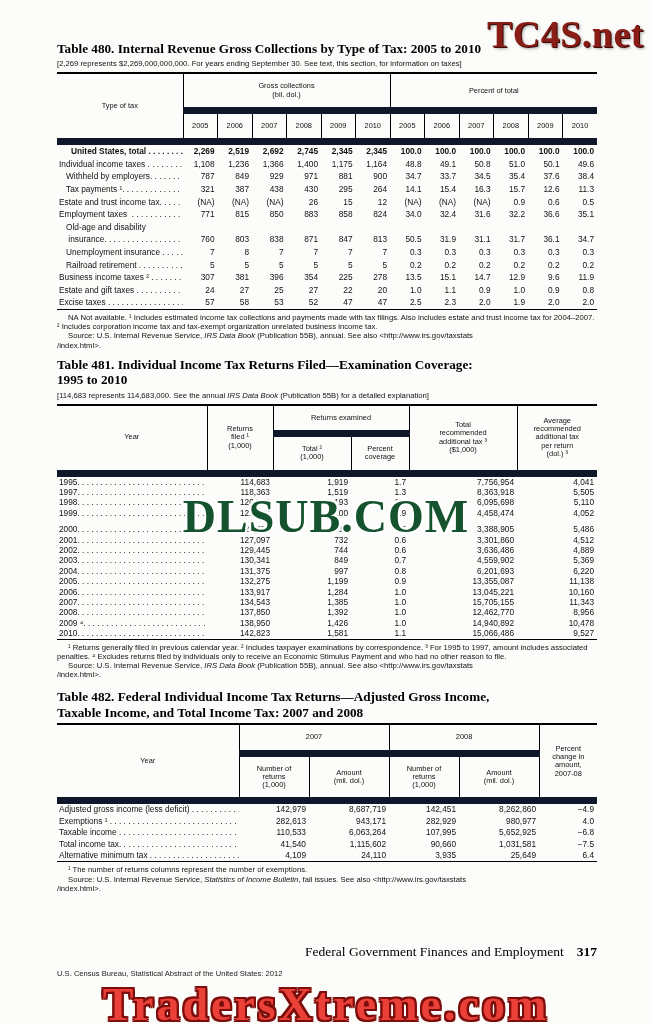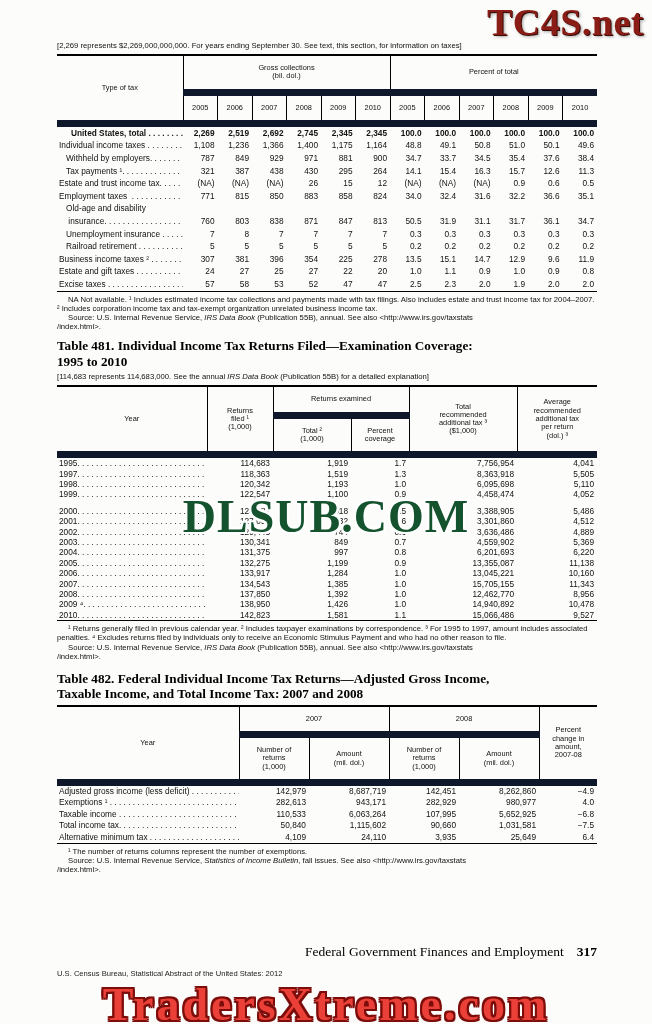--- a/index.html
+++ b/index.html
@@ -51,21 +51,21 @@
 
   .runhead {
     position:absolute; top:944px; right:55px;
     font-family:"Liberation Serif", serif; font-size:13.5px; color:#000;
   }
   .runhead .pageno { margin-left:13px; font-weight:bold; }
   .credit { position:absolute; top:969px; left:57px; font-size:7.6px; color:#222; }
 
   .wm { position:absolute; z-index:40; font-family:"Liberation Serif", serif; font-weight:bold; white-space:nowrap; }
   .wm-top {
-    top:0; right:8px; font-size:38px; letter-spacing:0.5px;
+    top:12px; right:8px; font-size:38px; letter-spacing:0.5px;
     color:#8a1d16;
     text-shadow:1px 1px 0 #3a0b08, 2px 2px 3px rgba(0,0,0,0.35);
   }
   .wm-mid {
     top:490px; left:50%; transform:translateX(-50%);
     font-size:46px; letter-spacing:1px; color:#14532d;
     text-shadow:-2px -2px 0 #fff, 2px -2px 0 #fff, -2px 2px 0 #fff, 2px 2px 0 #fff,
                  0 -2px 0 #fff, 0 2px 0 #fff, -2px 0 0 #fff, 2px 0 0 #fff;
   }
   .wm-bottom {
@@ -76,20 +76,21 @@
   }
 </style>
 </head>
 <body>
 
 <div class="wm wm-top">TC4S.net</div>
 
 <div class="content">
 
   <section class="sec sec480">
+    <h2 class="ttl">Table 480. Internal Revenue Gross Collections by Type of Tax: 2005 to 2010</h2>
     <p class="bracket">[2,269 represents $2,269,000,000,000. For years ending September 30. See text, this section, for information on taxes]</p>
     <table class="t480">
       <colgroup>
         <col style="width:126px">
         <col style="width:34.5px">
           <col style="width:34.5px">
           <col style="width:34.5px">
           <col style="width:34.5px">
           <col style="width:34.5px">
           <col style="width:34.5px">
@@ -531,21 +532,21 @@
           <tr>
             <td class="stub">Taxable income . . . . . . . . . . . . . . . . . . . . . . . . . . . . . .</td>
             <td class="num">110,533</td>
             <td class="num">6,063,264</td>
             <td class="num">107,995</td>
             <td class="num">5,652,925</td>
             <td class="num">−6.8</td>
           </tr>
           <tr>
             <td class="stub">Total income tax. . . . . . . . . . . . . . . . . . . . . . . . . . . . .</td>
-            <td class="num">50,840</td>
+            <td class="num">41,540</td>
             <td class="num">1,115,602</td>
             <td class="num">90,660</td>
             <td class="num">1,031,581</td>
             <td class="num">−7.5</td>
           </tr>
           <tr>
             <td class="stub">Alternative minimum tax . . . . . . . . . . . . . . . . . . . . . .</td>
             <td class="num">4,109</td>
             <td class="num">24,110</td>
             <td class="num">3,935</td>

